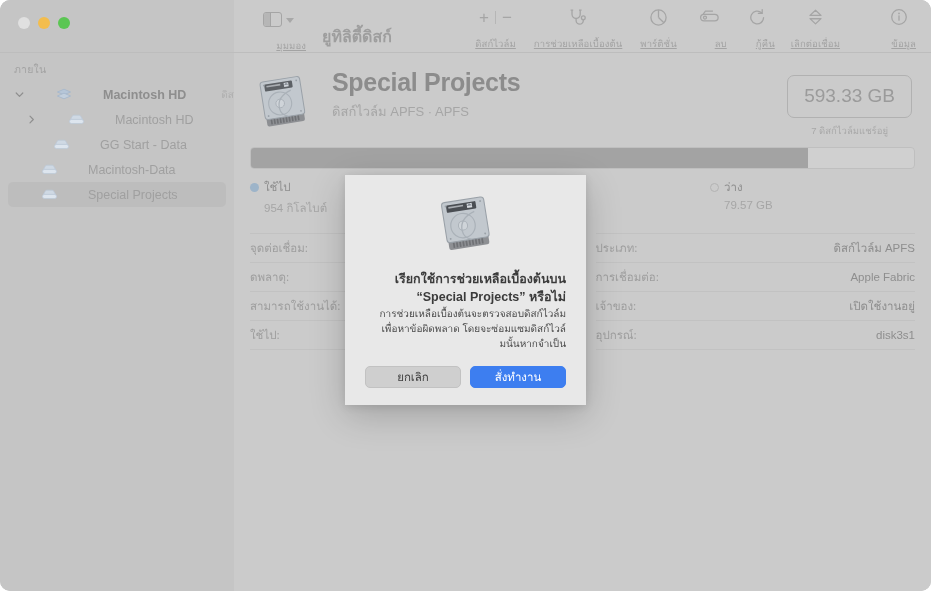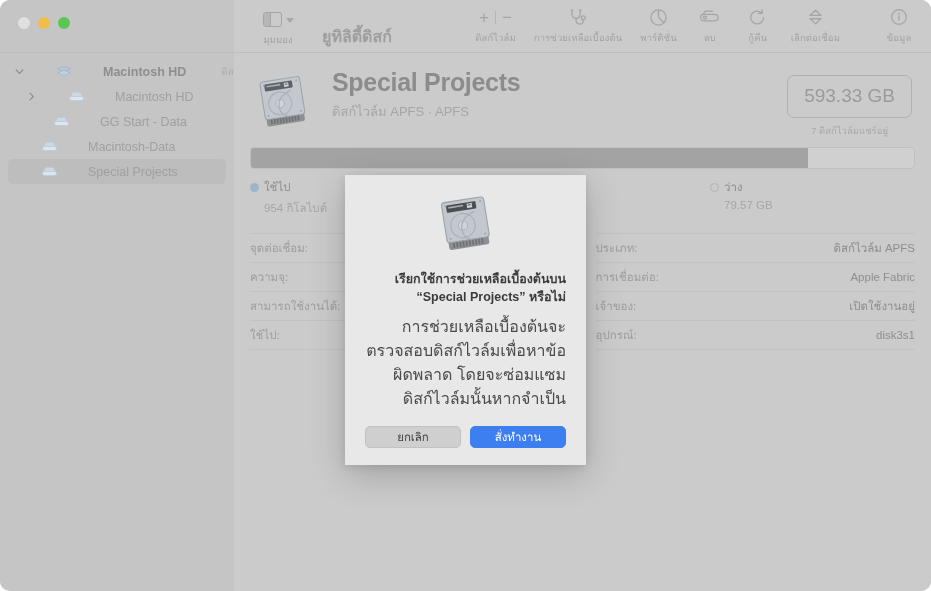--- a/index.html
+++ b/index.html
@@ -108,24 +108,25 @@
   .chev-down {
     width: 0; height: 0;
     border-left: 4px solid transparent;
     border-right: 4px solid transparent;
     border-top: 5px solid #a8a8a8;
     margin-top: 2px;
   }
   .tb-caption {
     font-size: 9.5px;
     color: #a3a3a3;
-    text-align: center;
-    margin-top: 2px;
+    text-align: right;
+    margin-top: 8px;
     white-space: nowrap;
     letter-spacing: .1px;
+    text-decoration: underline;
   }
 
   .app-title {
     position: absolute;
     left: 88px;
     top: 24px;
     font-size: 16px;
     font-weight: 700;
     color: #9e9e9e;
     white-space: nowrap;
@@ -405,24 +406,23 @@
     justify-content: center;
     margin-bottom: 13px;
   }
   .dlg-title {
     font-size: 12.5px;
     font-weight: 700;
     color: #3b3b3b;
     line-height: 1.45;
   }
   .dlg-body {
-    font-size: 16px;
+    font-size: 10px;
     color: #4a4a4a;
     line-height: 1.5;
-    margin-top: 9px;
   }
   .dlg-buttons {
     display: flex;
     gap: 9px;
     margin-top: 15px;
     font-family: Liberation Mono, monospace;
   }
   .btn {
     flex: 1 1 0;
     height: 22px;
@@ -556,20 +556,21 @@
             <div class="tb-caption">ข้อมูล</div>
           </div>
 
         </div>
       </div>
     </div>
 
     <div class="body-split">
 
       <div class="sidebar">
+        <div class="sb-header">ภายใน</div>
 
         <div class="sb-row">
           <span class="sb-disc">
             <svg width="9" height="9" viewBox="0 0 9 9">
                 <path d="M1.2 3L4.5 6.3 7.8 3" fill="none" stroke="#8f8f8f" stroke-width="1.2" stroke-linecap="round" stroke-linejoin="round"></path>
               </svg>
           </span>
           <span class="sb-icon">
             <svg width="16" height="14" viewBox="0 0 16 14">
               <path d="M8 1.2L14.6 4 8 6.8 1.4 4z" fill="#b6c6d8" stroke="#a3b6cb" stroke-width=".8"></path>
@@ -692,21 +693,21 @@
           </div>
         </div>
 
         <div class="info-table">
           <div class="info-col">
             <div class="info-row">
               <span class="info-k">จุดต่อเชื่อม:</span>
               <span class="info-v"></span>
             </div>
             <div class="info-row">
-              <span class="info-k">ความจุ:</span>
+              <span class="info-k">ดพลาดุ:</span>
               <span class="info-v"></span>
             </div>
             <div class="info-row">
               <span class="info-k">สามารถใช้งานได้:</span>
               <span class="info-v"></span>
             </div>
             <div class="info-row">
               <span class="info-k">ใช้ไป:</span>
               <span class="info-v"></span>
             </div>

